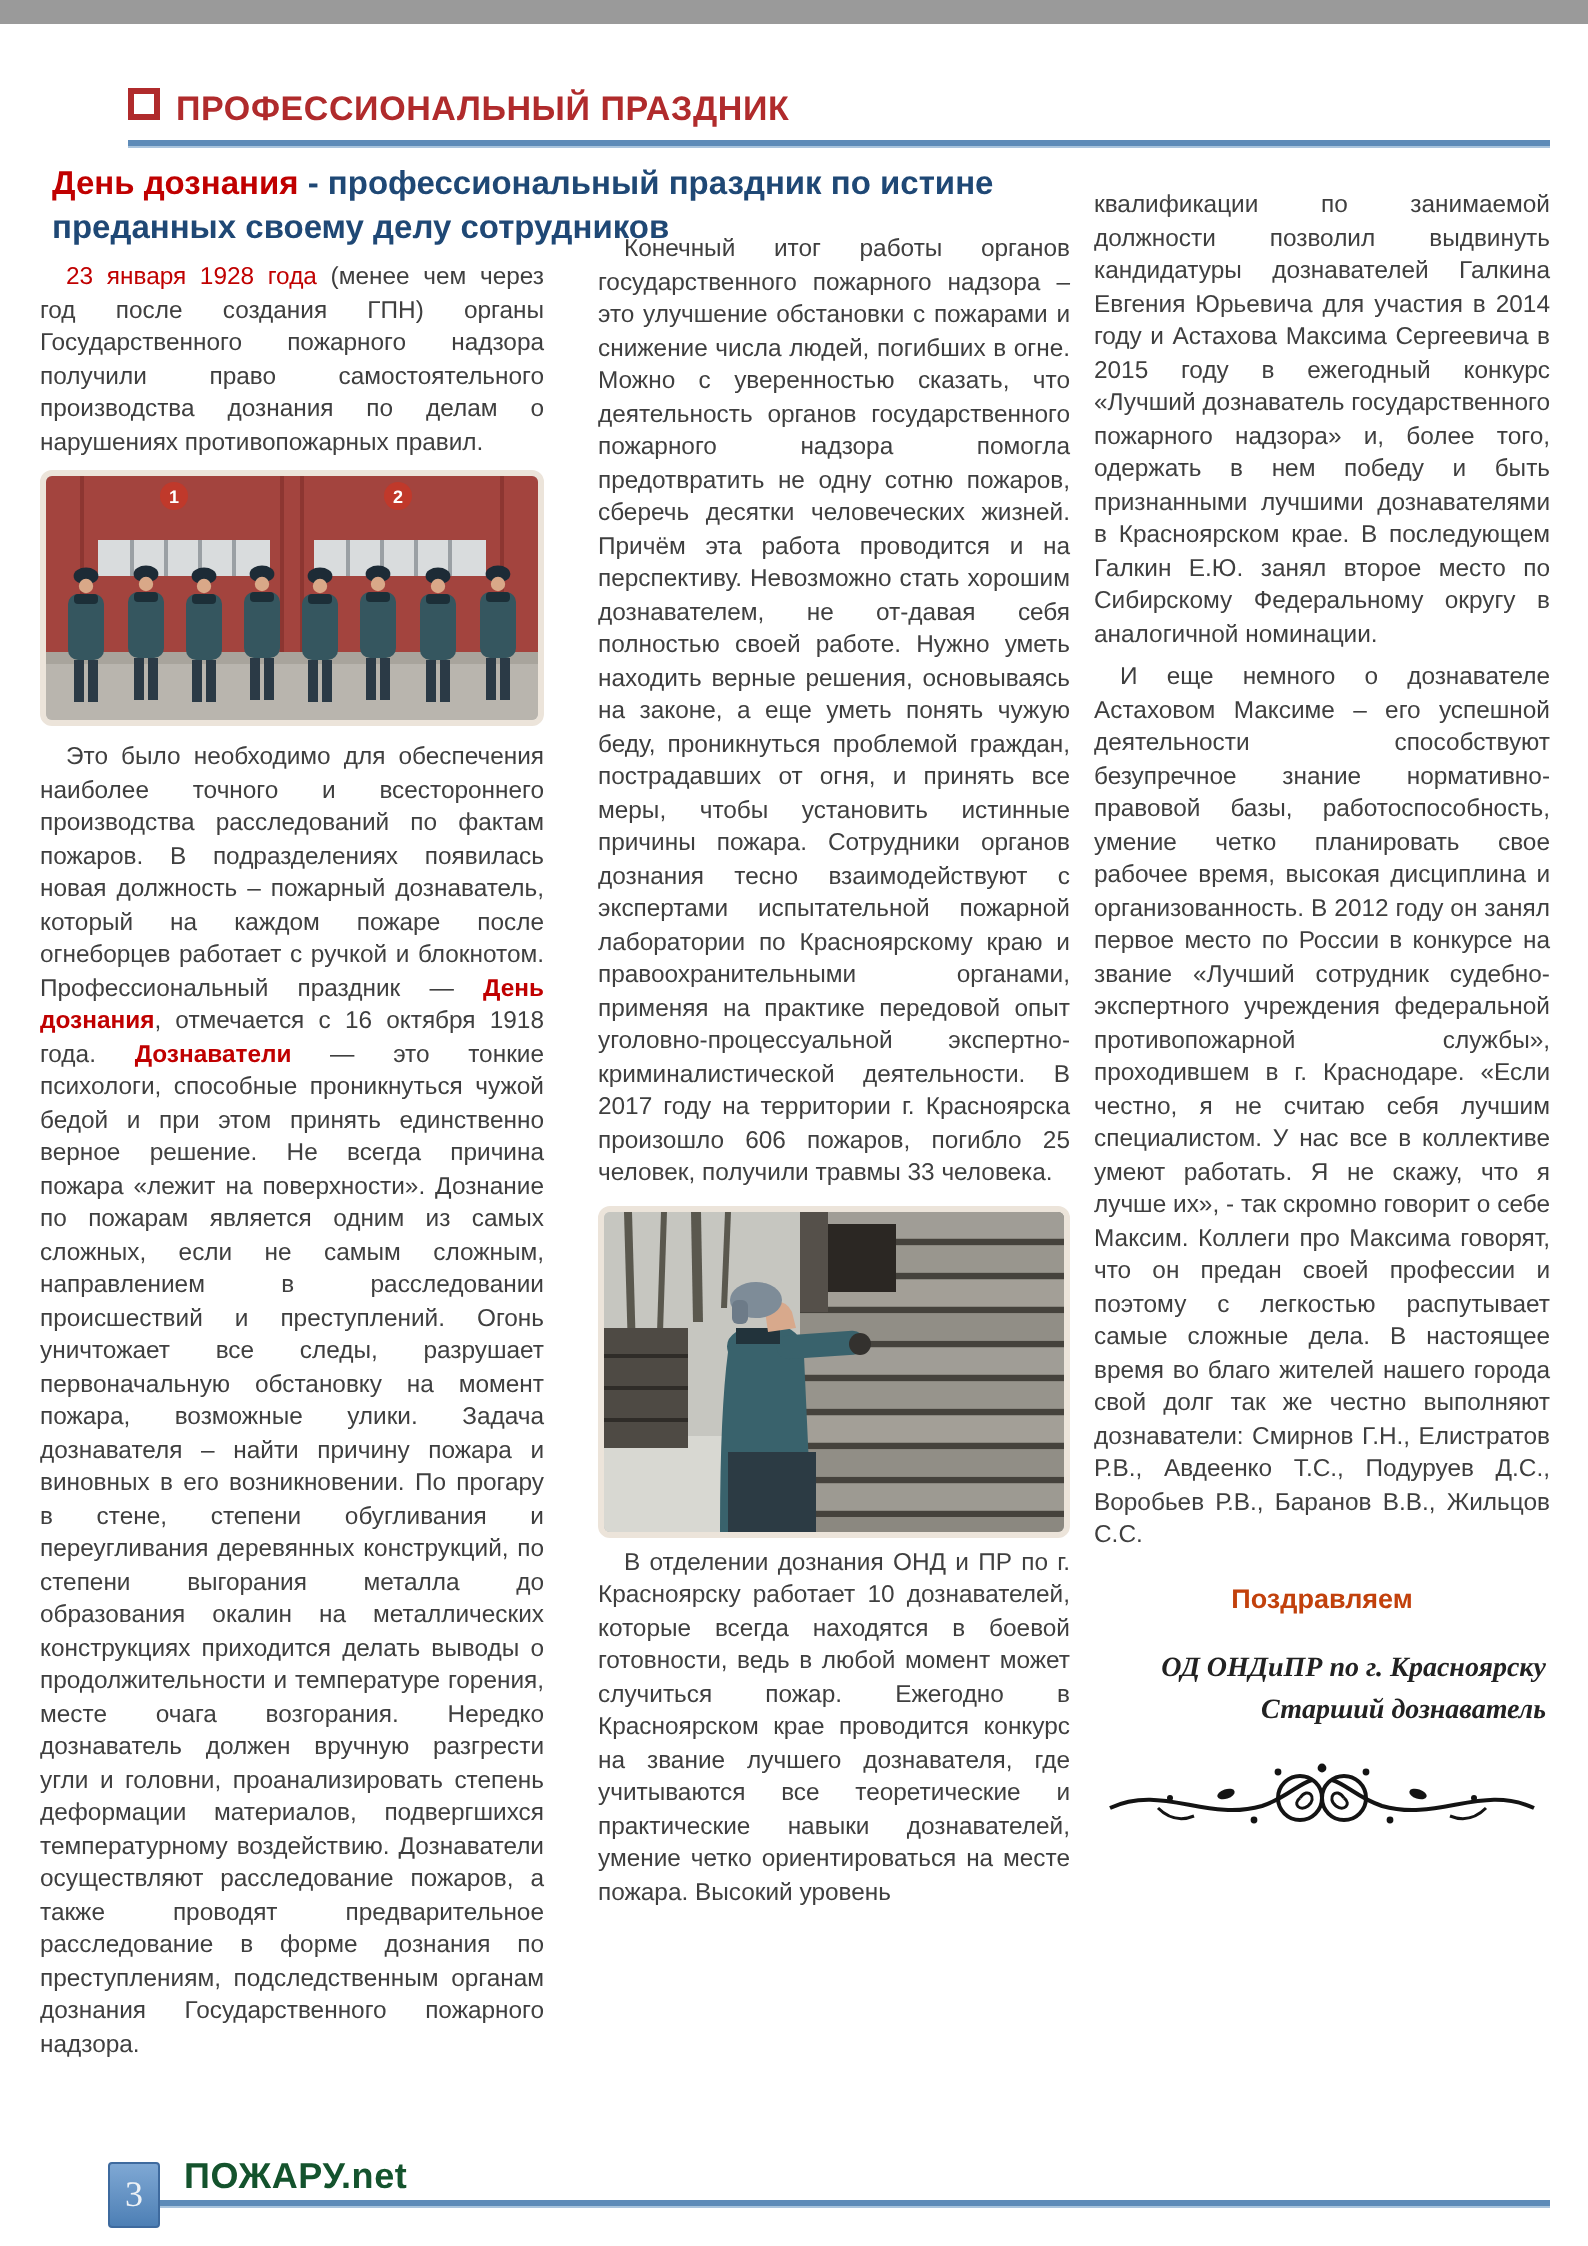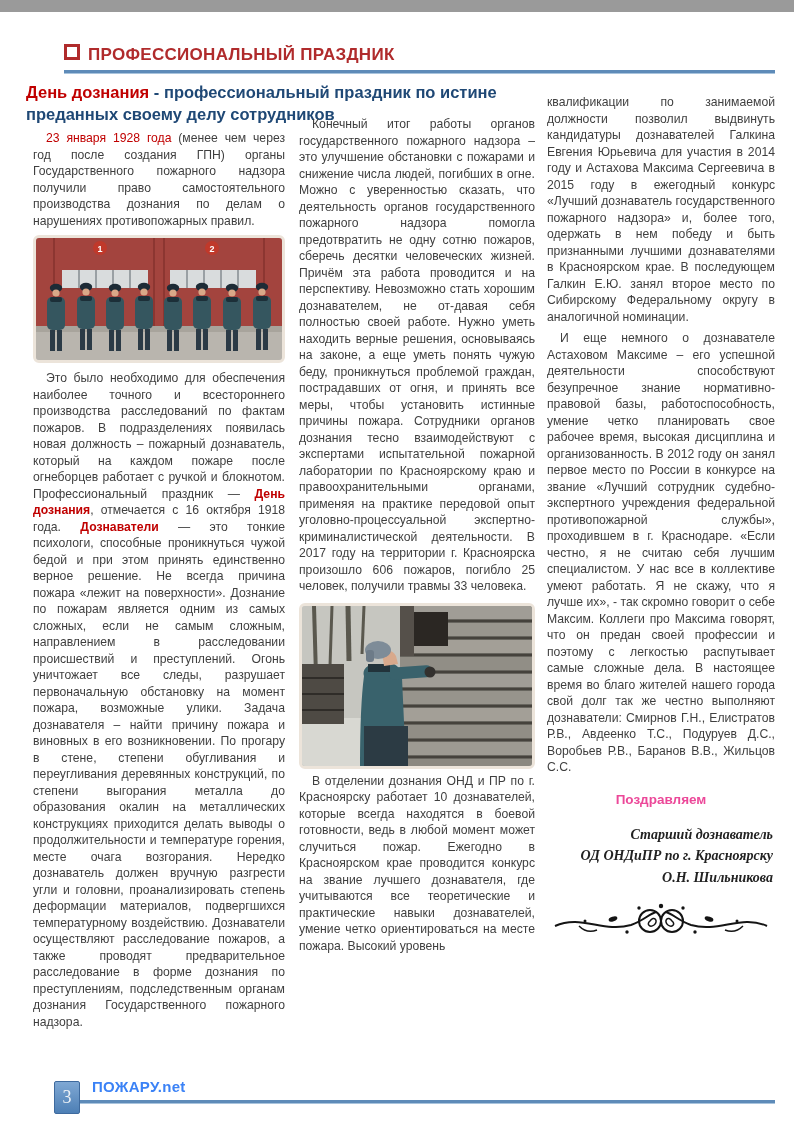--- a/index.html
+++ b/index.html
@@ -17,46 +17,46 @@
                background:#5e8bb8; border-bottom:1px solid #a9c4dd; }
   
   .title { position:absolute; left:26px; top:69px; width:512px; text-align:left;
            font-size:16.5px; font-weight:bold; color:#1f4875; line-height:1.35; }
   .title .red { color:#c00000; }
   
   .col { position:absolute; font-size:12.2px; line-height:16.5px; text-align:justify; }
   .col p { margin:0; text-indent:13px; }
   .col p + p { margin-top:5px; }
   .col p.noindent { text-indent:0; }
-  .col1 { left:33px;  top:118px; width:252px; }
+  .col1 { left:20px;  top:118px; width:252px; }
   .col2 { left:299px; top:104px; width:236px; }
   .col3 { left:547px; top:82px;  width:228px; }
   .redtext { color:#c00000; }
   .redbold { color:#c00000; font-weight:bold; }
   
   .photo { display:block; border:3px solid #ece4da; border-radius:6px; background:#ccc; }
   .photo1 { margin:6px 0 7px; }
   .photo2 { margin:8px 0 4px; }
   
-  .congrats { margin-top:14px; text-align:center; color:#ec4899; font-weight:bold;
+  .congrats { margin-top:14px; text-align:center; color:#c2410c; font-weight:bold;
               font-size:13.5px; line-height:1.5; }
   .congrats .first { display:block; margin-bottom:6px; }
   .signature { margin-top:14px; text-align:right; padding-right:2px;
                font-family:"Liberation Serif", serif; font-style:italic; font-weight:bold;
                font-size:14px; line-height:1.55; color:#222222; }
   .ornament { display:block; margin:10px auto 0; }
   
   .footer-line { position:absolute; left:66px; top:1088px; width:709px; height:3px;
                  background:#5e8bb8; border-bottom:1px solid #a9c4dd; }
   .footer-num { position:absolute; left:54px; top:1069px; width:24px; height:31px; z-index:2;
                 background:linear-gradient(#7fa8d4,#4d7fb5); border:1px solid #3e6a9e;
                 border-radius:2px; color:#eef2f6; font-family:"Liberation Serif", serif;
                 font-size:18px; text-align:center; line-height:31px; }
-  .footer-brand { position:absolute; left:92px; top:1066px; font-size:15px; font-weight:bold;
-                  color:#3b82f6; letter-spacing:.3px; }
+  .footer-brand { position:absolute; left:92px; top:1066px; font-size:18px; font-weight:bold;
+                  color:#14532d; letter-spacing:.3px; }
 </style>
 </head>
 <body>
 
 <div class="page">
 
   <div class="kicker">
     <span class="kicker-icon"></span><span>ПРОФЕССИОНАЛЬНЫЙ ПРАЗДНИК</span>
   </div>
   <div class="head-rule"></div>
@@ -177,23 +177,22 @@
 
   <div class="col col3">
     <p class="noindent">квалификации по занимаемой должности позволил выдвинуть кандидатуры дознавателей Галкина Евгения Юрьевича для участия в 2014 году и Астахова Максима Сергеевича в 2015 году в ежегодный конкурс «Лучший дознаватель государственного пожарного надзора» и, более того, одержать в нем победу и быть признанными лучшими дознавателями в Красноярском крае. В последующем Галкин Е.Ю. занял второе место по Сибирскому Федеральному округу в аналогичной номинации.</p>
     <p>И еще немного о дознавателе Астаховом Максиме – его успешной деятельности способствуют безупречное знание нормативно-правовой базы, работоспособность, умение четко планировать свое рабочее время, высокая дисциплина и организованность. В 2012 году он занял первое место по России в конкурсе на звание «Лучший сотрудник судебно-экспертного учреждения федеральной противопожарной службы», проходившем в г. Краснодаре. «Если честно, я не считаю себя лучшим специалистом. У нас все в коллективе умеют работать. Я не скажу, что я лучше их», - так скромно говорит о себе Максим. Коллеги про Максима говорят, что он предан своей профессии и поэтому с легкостью распутывает самые сложные дела. В настоящее время во благо жителей нашего города свой долг так же честно выполняют дознаватели: Смирнов Г.Н., Елистратов Р.В., Авдеенко Т.С., Подуруев Д.С., Воробьев Р.В., Баранов В.В., Жильцов С.С.</p>
 
     <div class="congrats">
       <span class="first">Поздравляем</span>
     </div>
 
     <div class="signature">
+      <div>ОД ОНДиПР по г. Красноярску</div>
       <div>Старший дознаватель</div>
-      <div>ОД ОНДиПР по г. Красноярску</div>
-      <div>О.Н. Шильникова</div>
     </div>
 
     <svg class="ornament" width="220" height="44" viewBox="0 0 220 44" xmlns="http://www.w3.org/2000/svg">
       <g stroke="#141414" fill="none" stroke-width="2">
         <path d="M4,27 C30,15 52,34 80,26 C92,22 98,15 105,13"></path>
         <path d="M216,27 C190,15 168,34 140,26 C128,22 122,15 115,13"></path>
         <circle cx="99" cy="22" r="11"></circle>
         <circle cx="121" cy="22" r="11"></circle>
         <path d="M99,22 c4,-6 9,0 4,4 c-4,3 -8,-1 -4,-4" stroke-width="1.5"></path>
         <path d="M121,22 c-4,-6 -9,0 -4,4 c4,3 8,-1 4,-4" stroke-width="1.5"></path>

